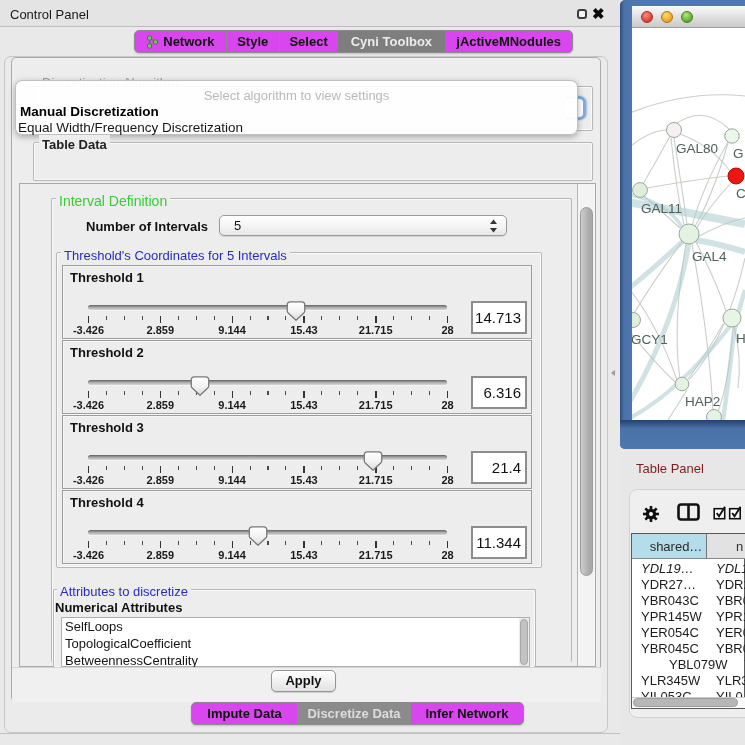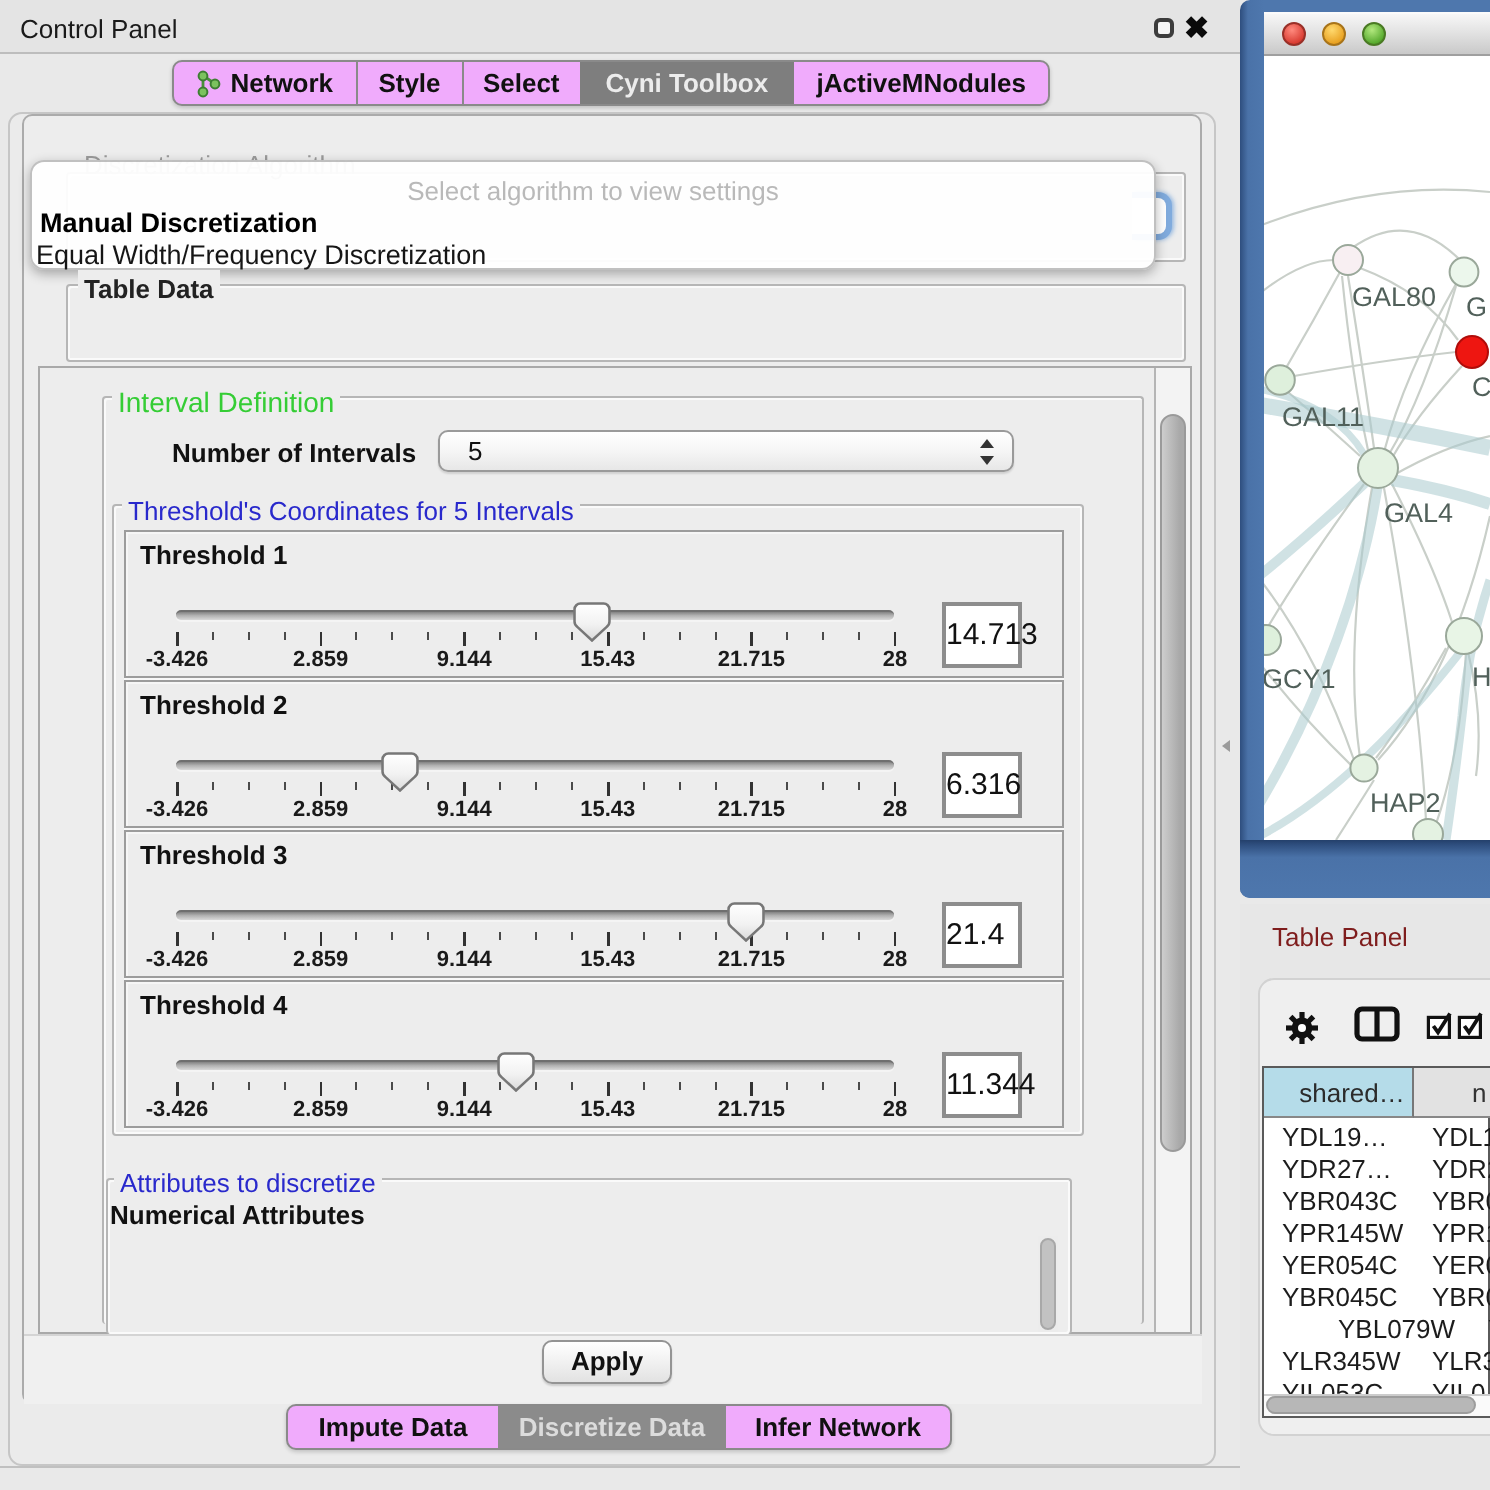--- a/index.html
+++ b/index.html
@@ -14,21 +14,21 @@
   #floatbtn { left:577px; top:9px; width:10px; height:10px; border:2px solid #3c3c3c; border-radius:3px; background:#f5f5f5; }
   #closebtn { left:592px; top:5px; font-size:15px; font-weight:bold; color:#0a0a0a; }
 
   
   #outerborder { left:4px; top:56px; width:604px; height:677px; border:1px solid #c6c6c6; border-radius:7px; background:#ebebeb; }
   #contentpanel { left:11px; top:57px; width:590px; height:645px; border:1px solid #ababab; border-radius:5px; background:#ededed; }
   #bottomline { left:0px; top:733px; width:620px; height:1px; background:#c0c0c0; }
   #belowarea { left:0px; top:734px; width:620px; height:11px; background:#e9e9e9; }
 
   
-  .tabgroup { height:23px; border:1px solid #8a8a8a; border-radius:5px; background:#f0abfc; display:flex; overflow:hidden; box-shadow:0 1px 2px rgba(0,0,0,0.18); }
+  .tabgroup { height:23px; border:1px solid #8a8a8a; border-radius:5px; background:#d946ef; display:flex; overflow:hidden; box-shadow:0 1px 2px rgba(0,0,0,0.18);margin-left:48px; }
   .tabgroup .tab { font-size:13px; font-weight:bold; color:#111; display:flex; align-items:center; justify-content:center; height:100%; }
   .tabgroup .sel { background:#7e7e7e; color:#ececec; }
   .tabgroup .sep { width:1px; height:100%; background:#8a8a8a; }
   #toptabs { left:86px; top:30px; width:439px; }
   #bottomtabs { left:143px; top:702px; width:333px;justify-content:center; }
 
   
   .group { border:1px solid #b6b6b6; box-shadow:1px 1px 0 #fafafa inset, -1px -1px 0 #fafafa inset; border-radius:2px; }
   .gtitle { position:absolute; background:#ededed; padding:3px 3px; font-size:13px; line-height:13px; }
 
@@ -52,21 +52,21 @@
   
   .tpanel { left:62px; width:470px; height:74px; border:1px solid #9c9c9c; background:#ededed; box-shadow:0 1px 0 #f8f8f8, 1px 1px 0 #f6f6f6 inset; }
   .tpanel .ttitle { position:absolute; left:7px; top:4px; font-size:13px; font-weight:bold; color:#111; }
   .track { position:absolute; left:25px; top:39px; width:359px; height:5px; border-radius:2.5px; background:linear-gradient(180deg,#838383 0%,#b2b2b2 45%,#d8d8d8 100%); box-shadow:0 1px 0 #f4f4f4; border-top:1px solid #6f6f6f; }
   .minorticks { position:absolute; left:25px; top:50px; width:360px; height:4px;
      background-image:repeating-linear-gradient(90deg,#4a4a4a 0px,#4a4a4a 1px,transparent 1px,transparent 17.95px); }
   .majorticks { position:absolute; left:25px; top:50px; width:360px; height:7px;
      background-image:repeating-linear-gradient(90deg,#333 0px,#333 1.4px,transparent 1.4px,transparent 71.8px); }
   .slabel { position:absolute; top:58px; width:60px; text-align:center; font-size:11px; font-weight:bold; color:#1a1a1a; }
   .thumb { position:absolute; top:33px; width:20px; height:20px; }
-  .valbox { position:absolute; left:408px; top:35px; width:40px; height:33px; border:2px solid #8d8d8d; background:#fff; font-size:15px; color:#111; text-align:right; padding:0 17px 0 0; line-height:30px; }
+  .valbox { position:absolute; left:408px; top:35px; width:56px; height:33px; border:2px solid #8d8d8d; background:#fff; font-size:15px; color:#111; text-align:right; padding:0 4px 0 0; line-height:30px; }
 
   
   #numattr { left:55px; top:600px; font-size:13px; font-weight:bold; color:#111; }
   #attrlist { left:61px; top:617px; width:469px; height:50px; background:#fff; border:1px solid #b0b0b0; font-size:13px; color:#151515; }
   #attrlist div { padding-left:3px; height:17px; line-height:17px; }
   #listscroll { left:519px; top:618px; width:10px; height:48px; background:#ececec; }
   #listthumb { left:520px; top:619px; width:8px; height:46px; background:#c2c2c2; border-radius:4px; border:1px solid #a8a8a8; }
 
   
   #applybar { left:12px; top:667px; width:589px; height:35px; background:#f0f0f0; border-top:1px solid #d4d4d4; }
@@ -248,20 +248,25 @@
       </linearGradient>
         </defs>
       <path d="M3.5,0.75 H14.5 A2.8,2.8 0 0 1 17.3,3.5 V9.3 A3,3 0 0 1 16.1,11.7 L9,18.3 L1.9,11.7 A3,3 0 0 1 0.7,9.3 V3.5 A2.8,2.8 0 0 1 3.5,0.75 Z" fill="url(#tg4)" stroke="#777" stroke-width="1.2"></path>
     </svg>
     <div class="valbox">11.344</div>
   </div>
 
   <div class="abs group" style="left:53px; top:589px; width:483px; height:78px; border-bottom:none;"></div>
   <div class="abs gtitle" style="left:57px; top:582px; color:#2929cc;">Attributes to discretize</div>
   <div class="abs" id="numattr">Numerical Attributes</div>
+  <div class="abs" id="attrlist">
+    <div>SelfLoops</div>
+    <div>TopologicalCoefficient</div>
+    <div>BetweennessCentrality</div>
+  </div>
   <div class="abs" id="listscroll"></div>
   <div class="abs" id="listthumb"></div>
 
   <div class="abs" id="applybar"></div>
   <div class="abs" id="applybtn">Apply</div>
 
   <div class="abs tabgroup" id="bottomtabs">
     <div class="tab" style="width:105px;">Impute Data</div>
     <div class="tab sel" style="width:114px; color:#dcdcdc; background:#8b8b8b;">Discretize Data</div>
     <div class="tab" style="width:112px;">Infer Network</div>
@@ -362,21 +367,21 @@
   </svg>
   <svg class="abs" style="left:713px; top:505px;" width="33" height="16" viewBox="0 0 33 16">
     <rect x="1.2" y="3.7" width="10.5" height="10" fill="#fff" stroke="#111" stroke-width="1.6"></rect>
     <path d="M3.7,8 L6,11.2 L12,1.8" fill="none" stroke="#111" stroke-width="1.9"></path>
     <rect x="16.7" y="3.7" width="10.5" height="10" fill="#fff" stroke="#111" stroke-width="1.6"></rect>
     <path d="M19.2,8 L21.5,11.2 L27.5,1.8" fill="none" stroke="#111" stroke-width="1.9"></path>
   </svg>
   <div class="abs" id="tbl"></div>
   <div class="abs" id="th1">shared…</div>
   <div class="abs" id="th2">n</div>
-  <div class="trow" style="left:632px; top:561px;">
+  <div class="trow" style="left:632px; top:561px;font-style:italic;">
       <span class="c1">YDL19…</span>
       <span class="c2">YDL1</span>
     </div>
 <div class="trow" style="left:632px; top:577px;">
       <span class="c1">YDR27…</span>
       <span class="c2">YDR2</span>
     </div>
 <div class="trow" style="left:632px; top:593px;">
       <span class="c1">YBR043C</span>
       <span class="c2">YBR0</span>

